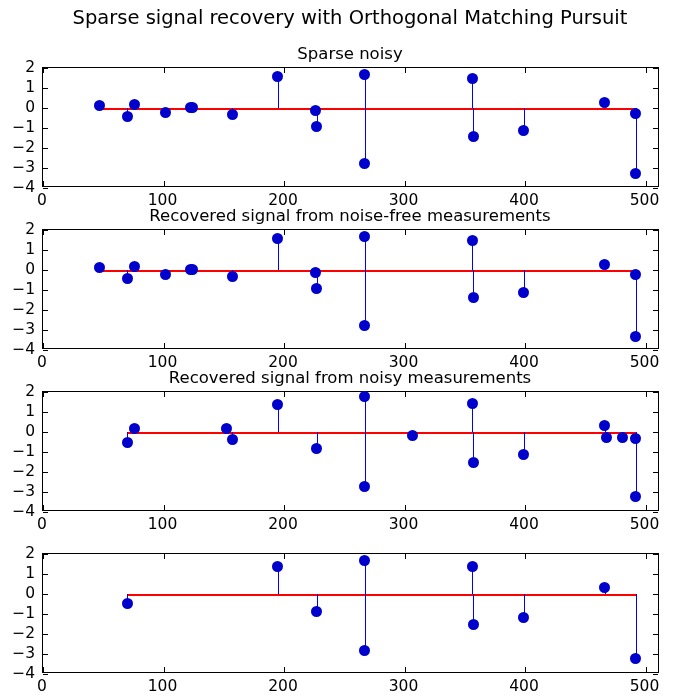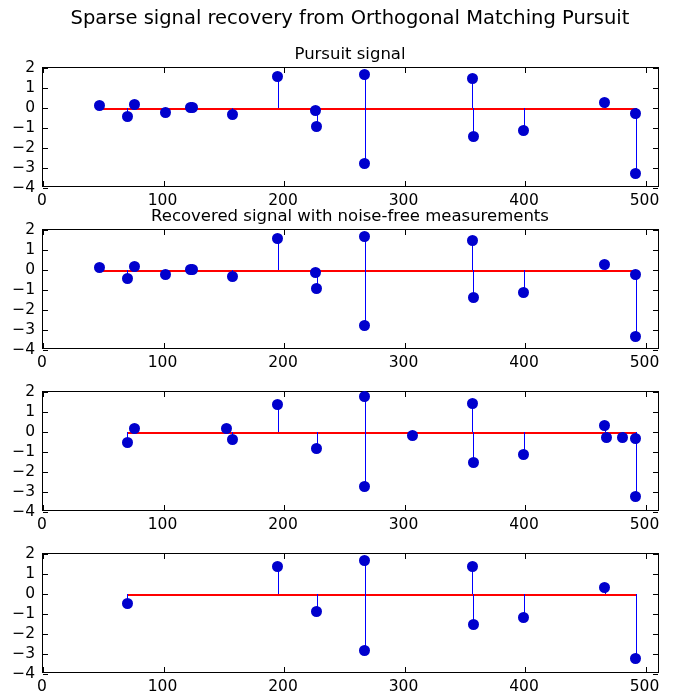--- a/index.html
+++ b/index.html
@@ -58,22 +58,22 @@
   }
   .ylabel{
     position:absolute;text-align:right;font-size:15.5px;color:#000;
     transform:translateY(-50%);white-space:nowrap;
   }
 </style>
 </head>
 <body>
 
 <div id="figure">
-  <div class="fig-title">Sparse signal recovery from Orthogonal Matching Pursuit</div>
-<div class="panel-title" style="top: 44px;">Pursuit signal</div>
+  <div class="fig-title">Sparse signal recovery with Orthogonal Matching Pursuit</div>
+<div class="panel-title" style="top: 44px;">Sparse noisy</div>
     <div class="axes" style="left: 42px; top: 67px; width: 617px; height: 120px;">
       <div class="plotarea">
         <div class="tick-y" style="left: 0px; width: 5px; top: 0px;"></div>
         <div class="tick-y" style="right: 0px; width: 5px; top: 0px;"></div>
         <div class="tick-y" style="left: 0px; width: 5px; top: 20px;"></div>
         <div class="tick-y" style="right: 0px; width: 5px; top: 20px;"></div>
         <div class="tick-y" style="left: 0px; width: 5px; top: 40px;"></div>
         <div class="tick-y" style="right: 0px; width: 5px; top: 40px;"></div>
         <div class="tick-y" style="left: 0px; width: 5px; top: 60px;"></div>
         <div class="tick-y" style="right: 0px; width: 5px; top: 60px;"></div>
@@ -140,21 +140,21 @@
     <div class="ylabel" style="left: 2px; width: 33px; top: 127px;">−1</div>
     <div class="ylabel" style="left: 2px; width: 33px; top: 147px;">−2</div>
     <div class="ylabel" style="left: 2px; width: 33px; top: 167px;">−3</div>
     <div class="ylabel" style="left: 2px; width: 33px; top: 187px;">−4</div>
     <div class="xlabel" style="left: 42px; top: 191px;">0</div>
     <div class="xlabel" style="left: 162.508px; top: 191px;">100</div>
     <div class="xlabel" style="left: 283.016px; top: 191px;">200</div>
     <div class="xlabel" style="left: 403.523px; top: 191px;">300</div>
     <div class="xlabel" style="left: 524.031px; top: 191px;">400</div>
     <div class="xlabel" style="left: 644.539px; top: 191px;">500</div>
-    <div class="panel-title" style="top: 206px;">Recovered signal with noise-free measurements</div>
+    <div class="panel-title" style="top: 206px;">Recovered signal from noise-free measurements</div>
     <div class="axes" style="left: 42px; top: 229px; width: 617px; height: 120px;">
       <div class="plotarea">
         <div class="tick-y" style="left: 0px; width: 5px; top: 0px;"></div>
         <div class="tick-y" style="right: 0px; width: 5px; top: 0px;"></div>
         <div class="tick-y" style="left: 0px; width: 5px; top: 20px;"></div>
         <div class="tick-y" style="right: 0px; width: 5px; top: 20px;"></div>
         <div class="tick-y" style="left: 0px; width: 5px; top: 40px;"></div>
         <div class="tick-y" style="right: 0px; width: 5px; top: 40px;"></div>
         <div class="tick-y" style="left: 0px; width: 5px; top: 60px;"></div>
         <div class="tick-y" style="right: 0px; width: 5px; top: 60px;"></div>
@@ -221,20 +221,21 @@
     <div class="ylabel" style="left: 2px; width: 33px; top: 289px;">−1</div>
     <div class="ylabel" style="left: 2px; width: 33px; top: 309px;">−2</div>
     <div class="ylabel" style="left: 2px; width: 33px; top: 329px;">−3</div>
     <div class="ylabel" style="left: 2px; width: 33px; top: 349px;">−4</div>
     <div class="xlabel" style="left: 42px; top: 353px;">0</div>
     <div class="xlabel" style="left: 162.508px; top: 353px;">100</div>
     <div class="xlabel" style="left: 283.016px; top: 353px;">200</div>
     <div class="xlabel" style="left: 403.523px; top: 353px;">300</div>
     <div class="xlabel" style="left: 524.031px; top: 353px;">400</div>
     <div class="xlabel" style="left: 644.539px; top: 353px;">500</div>
+    <div class="panel-title" style="top: 368px;">Recovered signal from noisy measurements</div>
     <div class="axes" style="left: 42px; top: 391px; width: 617px; height: 120px;">
       <div class="plotarea">
         <div class="tick-y" style="left: 0px; width: 5px; top: 0px;"></div>
         <div class="tick-y" style="right: 0px; width: 5px; top: 0px;"></div>
         <div class="tick-y" style="left: 0px; width: 5px; top: 20px;"></div>
         <div class="tick-y" style="right: 0px; width: 5px; top: 20px;"></div>
         <div class="tick-y" style="left: 0px; width: 5px; top: 40px;"></div>
         <div class="tick-y" style="right: 0px; width: 5px; top: 40px;"></div>
         <div class="tick-y" style="left: 0px; width: 5px; top: 60px;"></div>
         <div class="tick-y" style="right: 0px; width: 5px; top: 60px;"></div>

